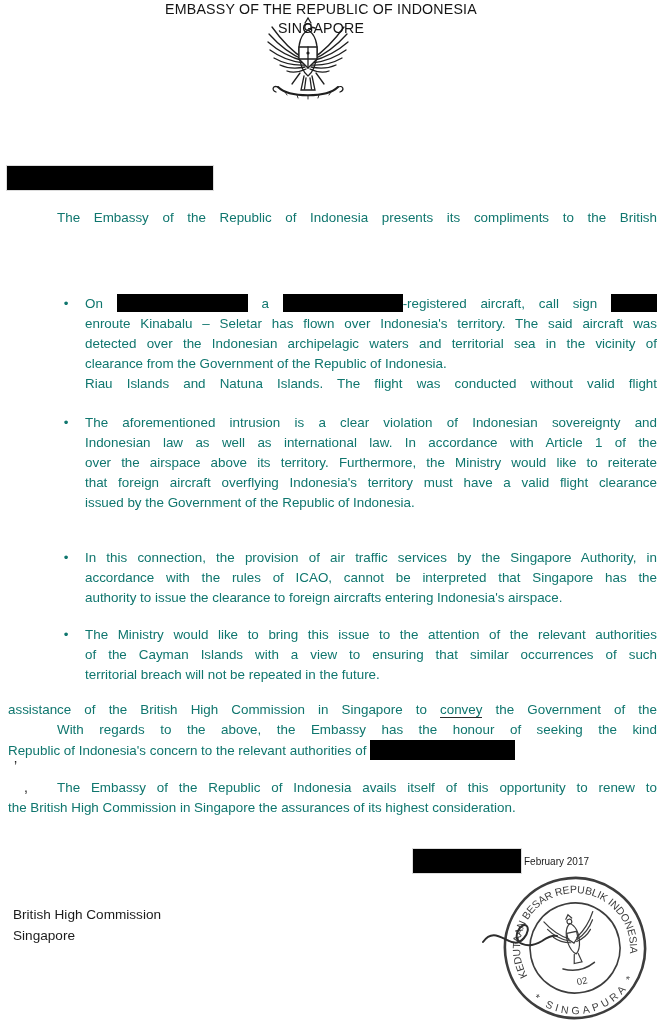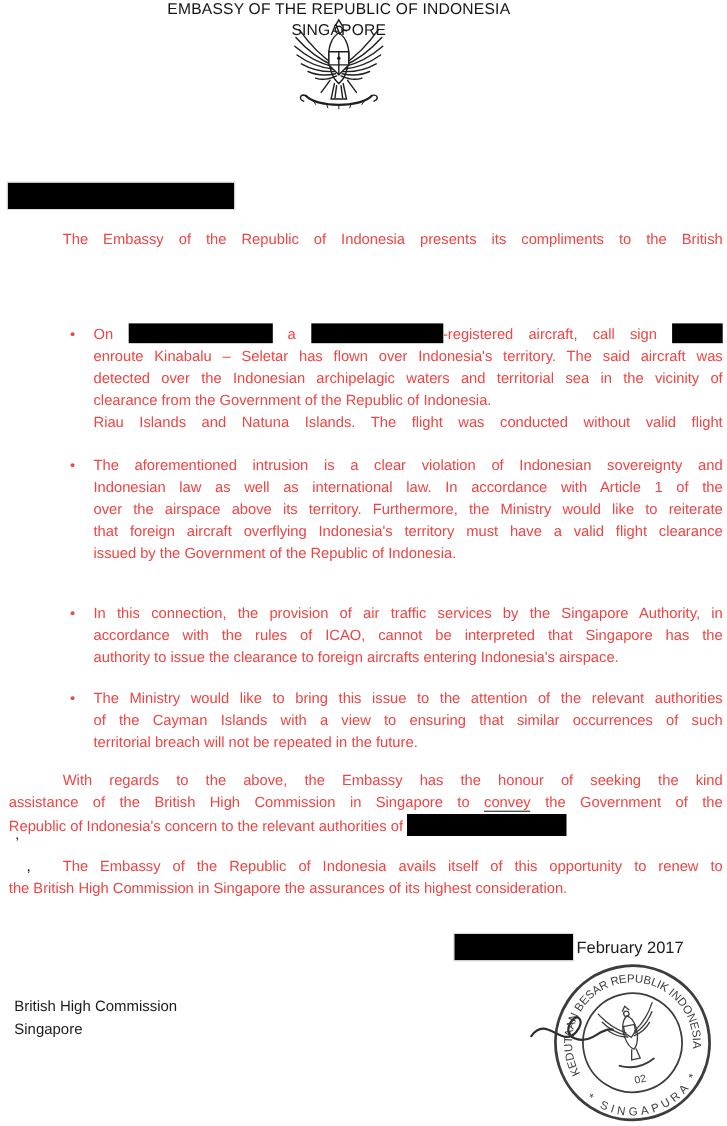--- a/index.html
+++ b/index.html
@@ -5,42 +5,42 @@
   html,body { margin:0; padding:0; background:#888; }
   .page {
     position:relative; width:661px; height:1024px; margin:0 auto;
     background:#ffffff; overflow:hidden;
     font-family:"Liberation Sans", sans-serif; color:#1b1b1b;
   }
   .abs { position:absolute; }
   
   .header-title {
     left:0; top:106; width:616px; text-align:center;
-    font-size:14.2px; line-height:18.5px; letter-spacing:0.2px; color:#141414;
+    font-size:14.2px; line-height:18.5px; letter-spacing:0.2px; color:#141414;padding-left:13px;
   }
   
-  .textblock { font-size:13.4px; line-height:20px; color:#ef4444; }
+  .textblock { font-size:13.4px; line-height:20px; color:#0f766e; }
   .para { left:8px; width:649px; }
   .bullet { left:85px; width:572px; }
   .line { height:20px; text-align:justify; text-align-last:justify; white-space:nowrap; }
   .line.last { text-align:left; text-align-last:auto; }
   .indent { padding-left:49px; }
   .dot { position:absolute; left:-24px; top:0; width:10px; text-align:center; }
   .u { border-bottom:1px solid #2a2a2a; }
   
   .redact {
     display:inline-block; background:#000; height:18px;
     vertical-align:-4px;
   }
   .redact-abs { position:absolute; background:#000; outline:1px solid #dcdcdc; }
   .stray { font-size:14px; color:#222; }
   
   .date-row { left:413px; top:849px; height:25px; }
   .date-row .redact-block { display:inline-block; width:108px; height:24px; background:#000; vertical-align:middle; outline:1px solid #dcdcdc; }
-  .date-row .date-text { display:inline-block; vertical-align:middle; font-size:15px; margin-left:3px; }
+  .date-row .date-text { display:inline-block; vertical-align:middle; font-size:10px; margin-left:3px; }
   
   .addressee { left:13px; top:905px; font-size:13.6px; line-height:20.5px; }
   
   svg { display:block; }
   .stamp-text { font-family:"Liberation Sans", sans-serif; fill:#3d3d3d; }
 </style>
 </head>
 <body>
 
 <div class="page">
@@ -126,22 +126,22 @@
   </div>
 
   <div class="abs textblock bullet" style="top:625px;">
     <span class="dot">•</span>
     <div class="line">The Ministry would like to bring this issue to the attention of the relevant authorities</div>
     <div class="line">of the Cayman Islands with a view to ensuring that similar occurrences of such</div>
     <div class="line last">territorial breach will not be repeated in the future.</div>
   </div>
 
   <div class="abs textblock para" style="top:700px;">
+    <div class="line"><span>assistance of the British High Commission in Singapore to</span> <span class="u">convey</span> <span>the Government of the</span></div>
     <div class="line indent">With regards to the above, the Embassy has the honour of seeking the kind</div>
-    <div class="line"><span>assistance of the British High Commission in Singapore to</span> <span class="u">convey</span> <span>the Government of the</span></div>
     <div class="line last"><span>Republic of Indonesia's concern to the relevant authorities of</span> <span class="redact" style="width:145px; height:20px; vertical-align:-5px;"></span></div>
   </div>
 
   <div class="abs stray" style="left:14px; top:758px;">’</div>
   <div class="abs stray" style="left:24px; top:779px;">,</div>
 
   <div class="abs textblock para" style="top:778px;">
     <div class="line indent">The Embassy of the Republic of Indonesia avails itself of this opportunity to renew to</div>
     <div class="line last">the British High Commission in Singapore the assurances of its highest consideration.</div>
   </div>

